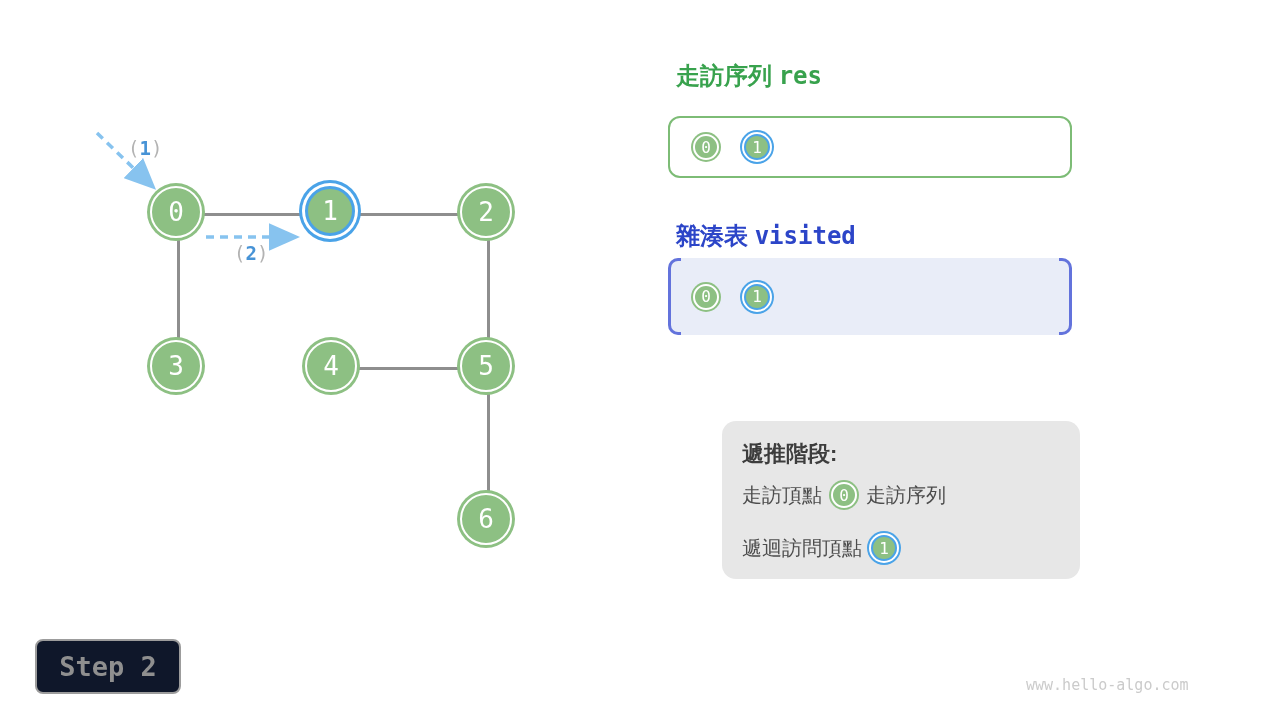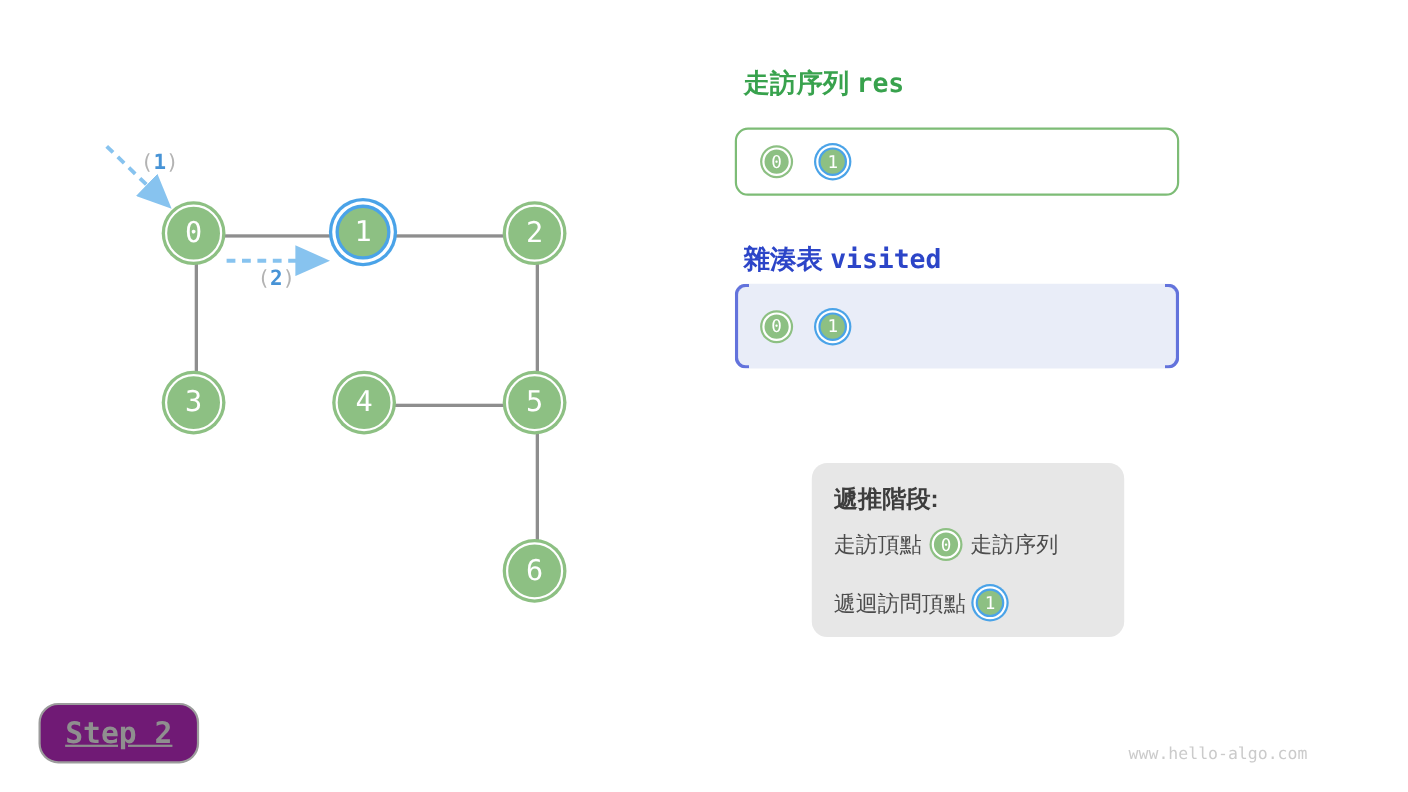--- a/index.html
+++ b/index.html
@@ -51,31 +51,31 @@
     border-radius:10px;}
   .bracket{position:absolute;top:0;bottom:0;width:13px;}
   .bracket.left{left:0;border:3px solid var(--bracket-blue);border-right:none;
     border-radius:10px 0 0 10px;}
   .bracket.right{right:0;border:3px solid var(--bracket-blue);border-left:none;
     border-radius:0 10px 10px 0;}
   .items{display:flex;align-items:center;gap:25px;height:100%;padding-left:25px;}
   #res-box .items{padding-left:23px;}
 
   
-  #info-box{position:absolute;left:738px;top:421px;width:284px;height:158px;
+  #info-box{position:absolute;left:722px;top:421px;width:358px;height:158px;
     background:var(--info-fill);border-radius:14px;padding:18px 0 0 20px;}
   #info-heading{font-size:22px;font-weight:bold;color:var(--info-heading);}
   .info-line{display:flex;gap:9px;margin-top:13px;height:40px;
     font-size:20px;color:var(--info-text);white-space:nowrap;}
 
   
   #step-box{position:absolute;left:35px;top:639px;width:146px;height:55px;
-    background:#701a75;border:2px solid #9c9c9c;border-radius:18px;
+    background:#0f172a;border:2px solid #9c9c9c;border-radius:8px;
     display:flex;align-items:center;justify-content:center;
-    font:bold 27px "DejaVu Sans Mono",monospace;color:var(--step-gray);text-decoration:underline;}
+    font:bold 27px "DejaVu Sans Mono",monospace;color:var(--step-gray);}
   #watermark{position:absolute;left:1026px;top:676px;
     font:15px "DejaVu Sans Mono",monospace;color:var(--watermark-gray);}
 </style>
 </head>
 <body>
 
 <div class="canvas">
 
   <div id="graph-area">
       <div class="edge" style="left: 178px; top: 212.5px; width: 155px; height: 3px;"></div>

